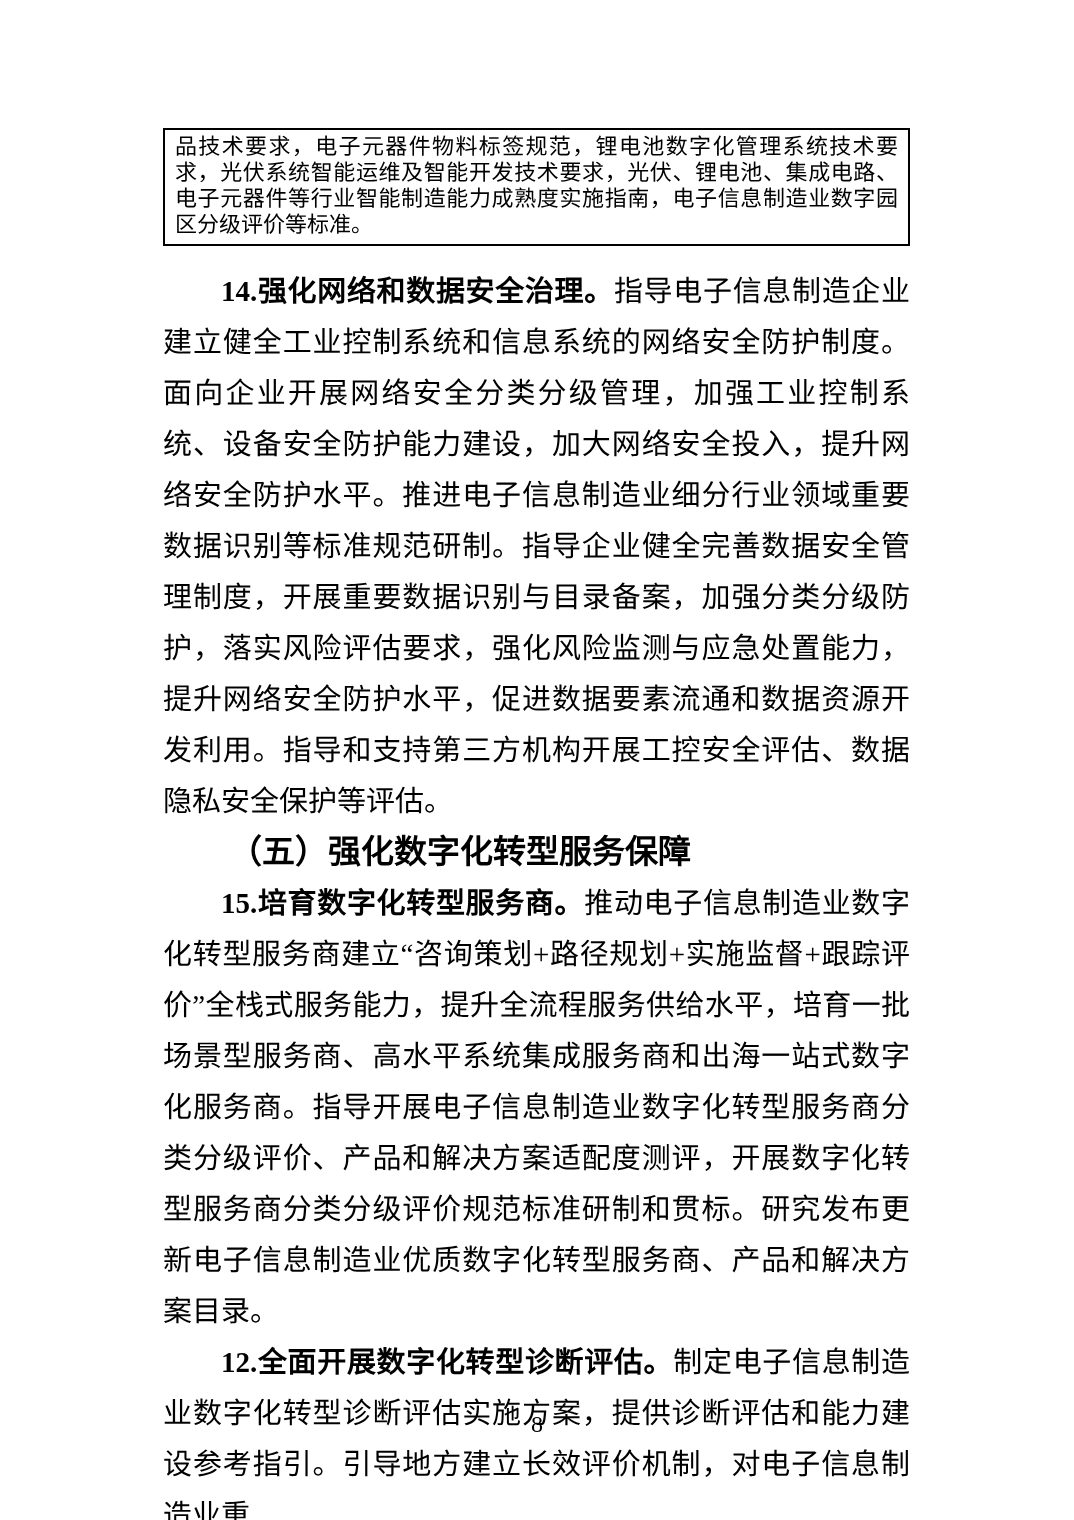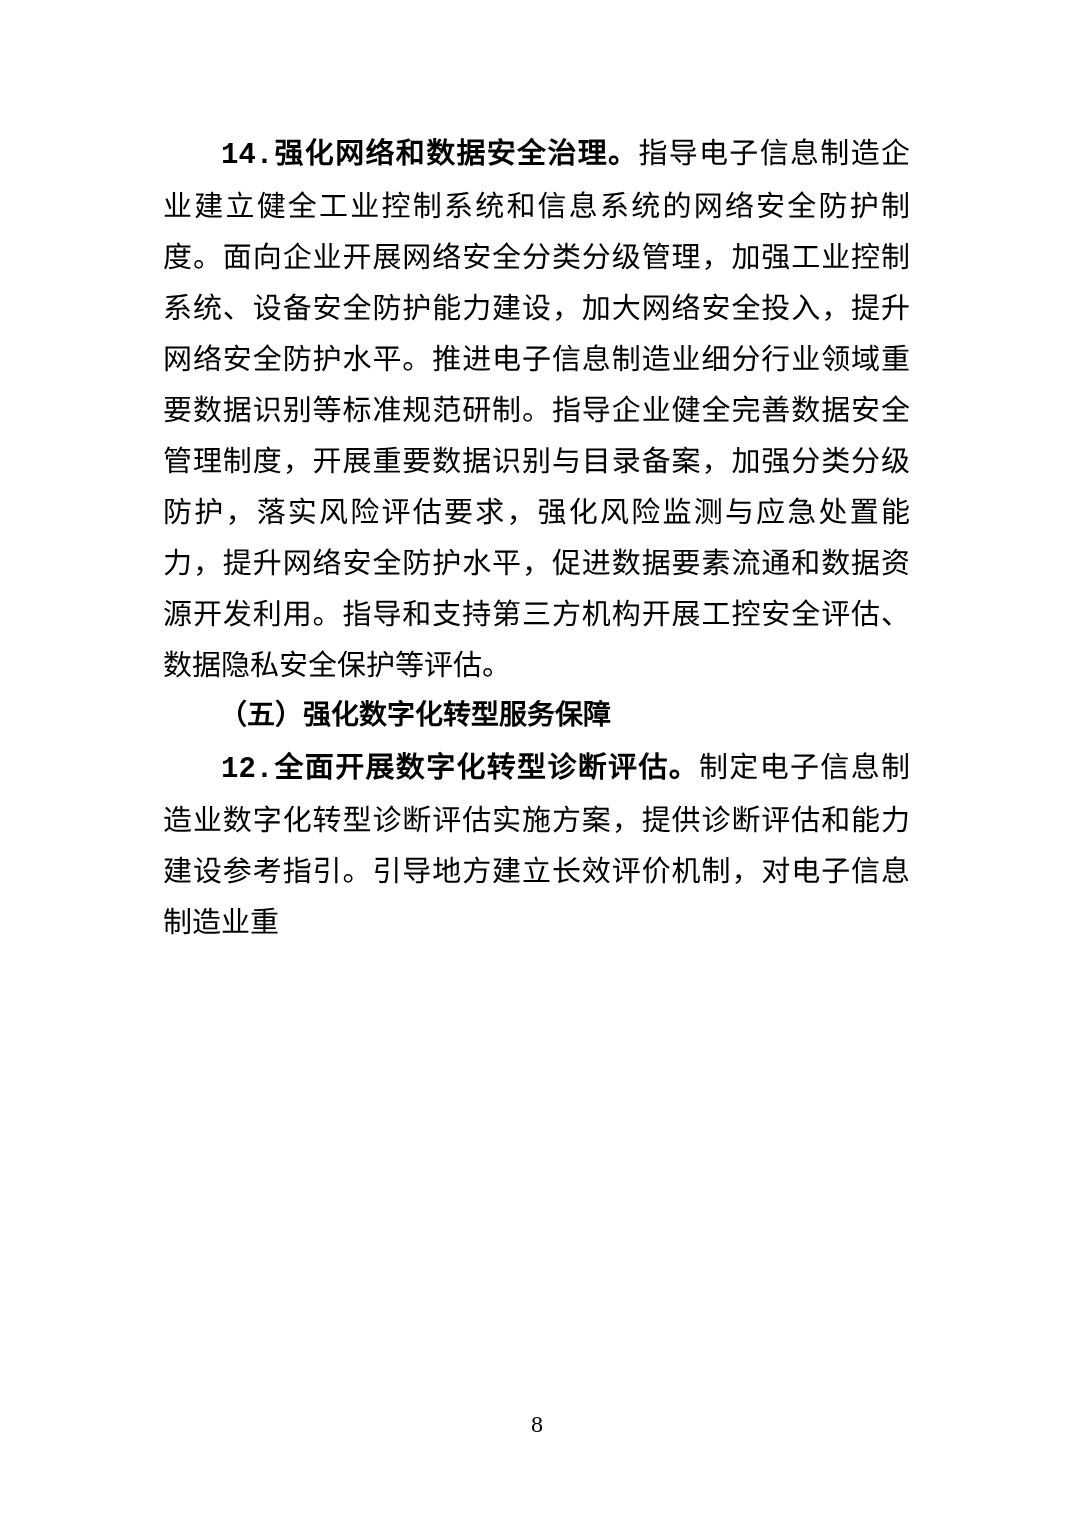--- a/index.html
+++ b/index.html
@@ -31,53 +31,57 @@
   }
   .body-para {
     margin: 0;
     font-size: 29px;
     line-height: 51px;
     text-align: justify;
     text-justify: inter-character;
     text-indent: 2em;
   }
   .body-para .lead {
-    font-family: Liberation Mono, monospace;
+    font-family: Liberation Serif, serif;
     font-weight: bold;
   }
   .section-heading {
     margin: 0;
-    font-size: 28px;
+    font-size: 33px;
     line-height: 51px;
     font-weight: bold;
-    font-family: Liberation Mono, monospace;
+    font-family: Liberation Serif, serif;
     text-indent: 2em;
   }
   .page-footer {
     position: absolute;
     left: 0;
     bottom: 82px;
     width: 100%;
     text-align: center;
   }
   .page-number {
     font-size: 24px;
     font-family: "Liberation Serif", "DejaVu Serif", serif;
   }
 </style>
 </head>
 <body>
 
 <div class="page">
 
+  <div class="notice-box">
+    <span>品技术要求，电子元器件物料标签规范，锂电池数字化管理系统技术要求，光伏系统智能运维及智能开发技术要求，光伏、锂电池、集成电路、电子元器件等行业智能制造能力成熟度实施指南，电子信息制造业数字园区分级评价等标准。</span>
+  </div>
 
   <p class="body-para"><b class="lead">14.强化网络和数据安全治理。</b><span>指导电子信息制造企业建立健全工业控制系统和信息系统的网络安全防护制度。面向企业开展网络安全分类分级管理，加强工业控制系统、设备安全防护能力建设，加大网络安全投入，提升网络安全防护水平。推进电子信息制造业细分行业领域重要数据识别等标准规范研制。指导企业健全完善数据安全管理制度，开展重要数据识别与目录备案，加强分类分级防护，落实风险评估要求，强化风险监测与应急处置能力，提升网络安全防护水平，促进数据要素流通和数据资源开发利用。指导和支持第三方机构开展工控安全评估、数据隐私安全保护等评估。</span></p>
 
   <p class="section-heading">（五）强化数字化转型服务保障</p>
 
+  <p class="body-para"><b class="lead">15.培育数字化转型服务商。</b><span>推动电子信息制造业数字化转型服务商建立“咨询策划+路径规划+实施监督+跟踪评价”全栈式服务能力，提升全流程服务供给水平，培育一批场景型服务商、高水平系统集成服务商和出海一站式数字化服务商。指导开展电子信息制造业数字化转型服务商分类分级评价、产品和解决方案适配度测评，开展数字化转型服务商分类分级评价规范标准研制和贯标。研究发布更新电子信息制造业优质数字化转型服务商、产品和解决方案目录。</span></p>
 
   <p class="body-para"><b class="lead">12.全面开展数字化转型诊断评估。</b><span>制定电子信息制造业数字化转型诊断评估实施方案，提供诊断评估和能力建设参考指引。引导地方建立长效评价机制，对电子信息制造业重</span></p>
 
   <div class="page-footer">
     <span class="page-number">8</span>
   </div>
 
 </div>
 
 </body></html>

